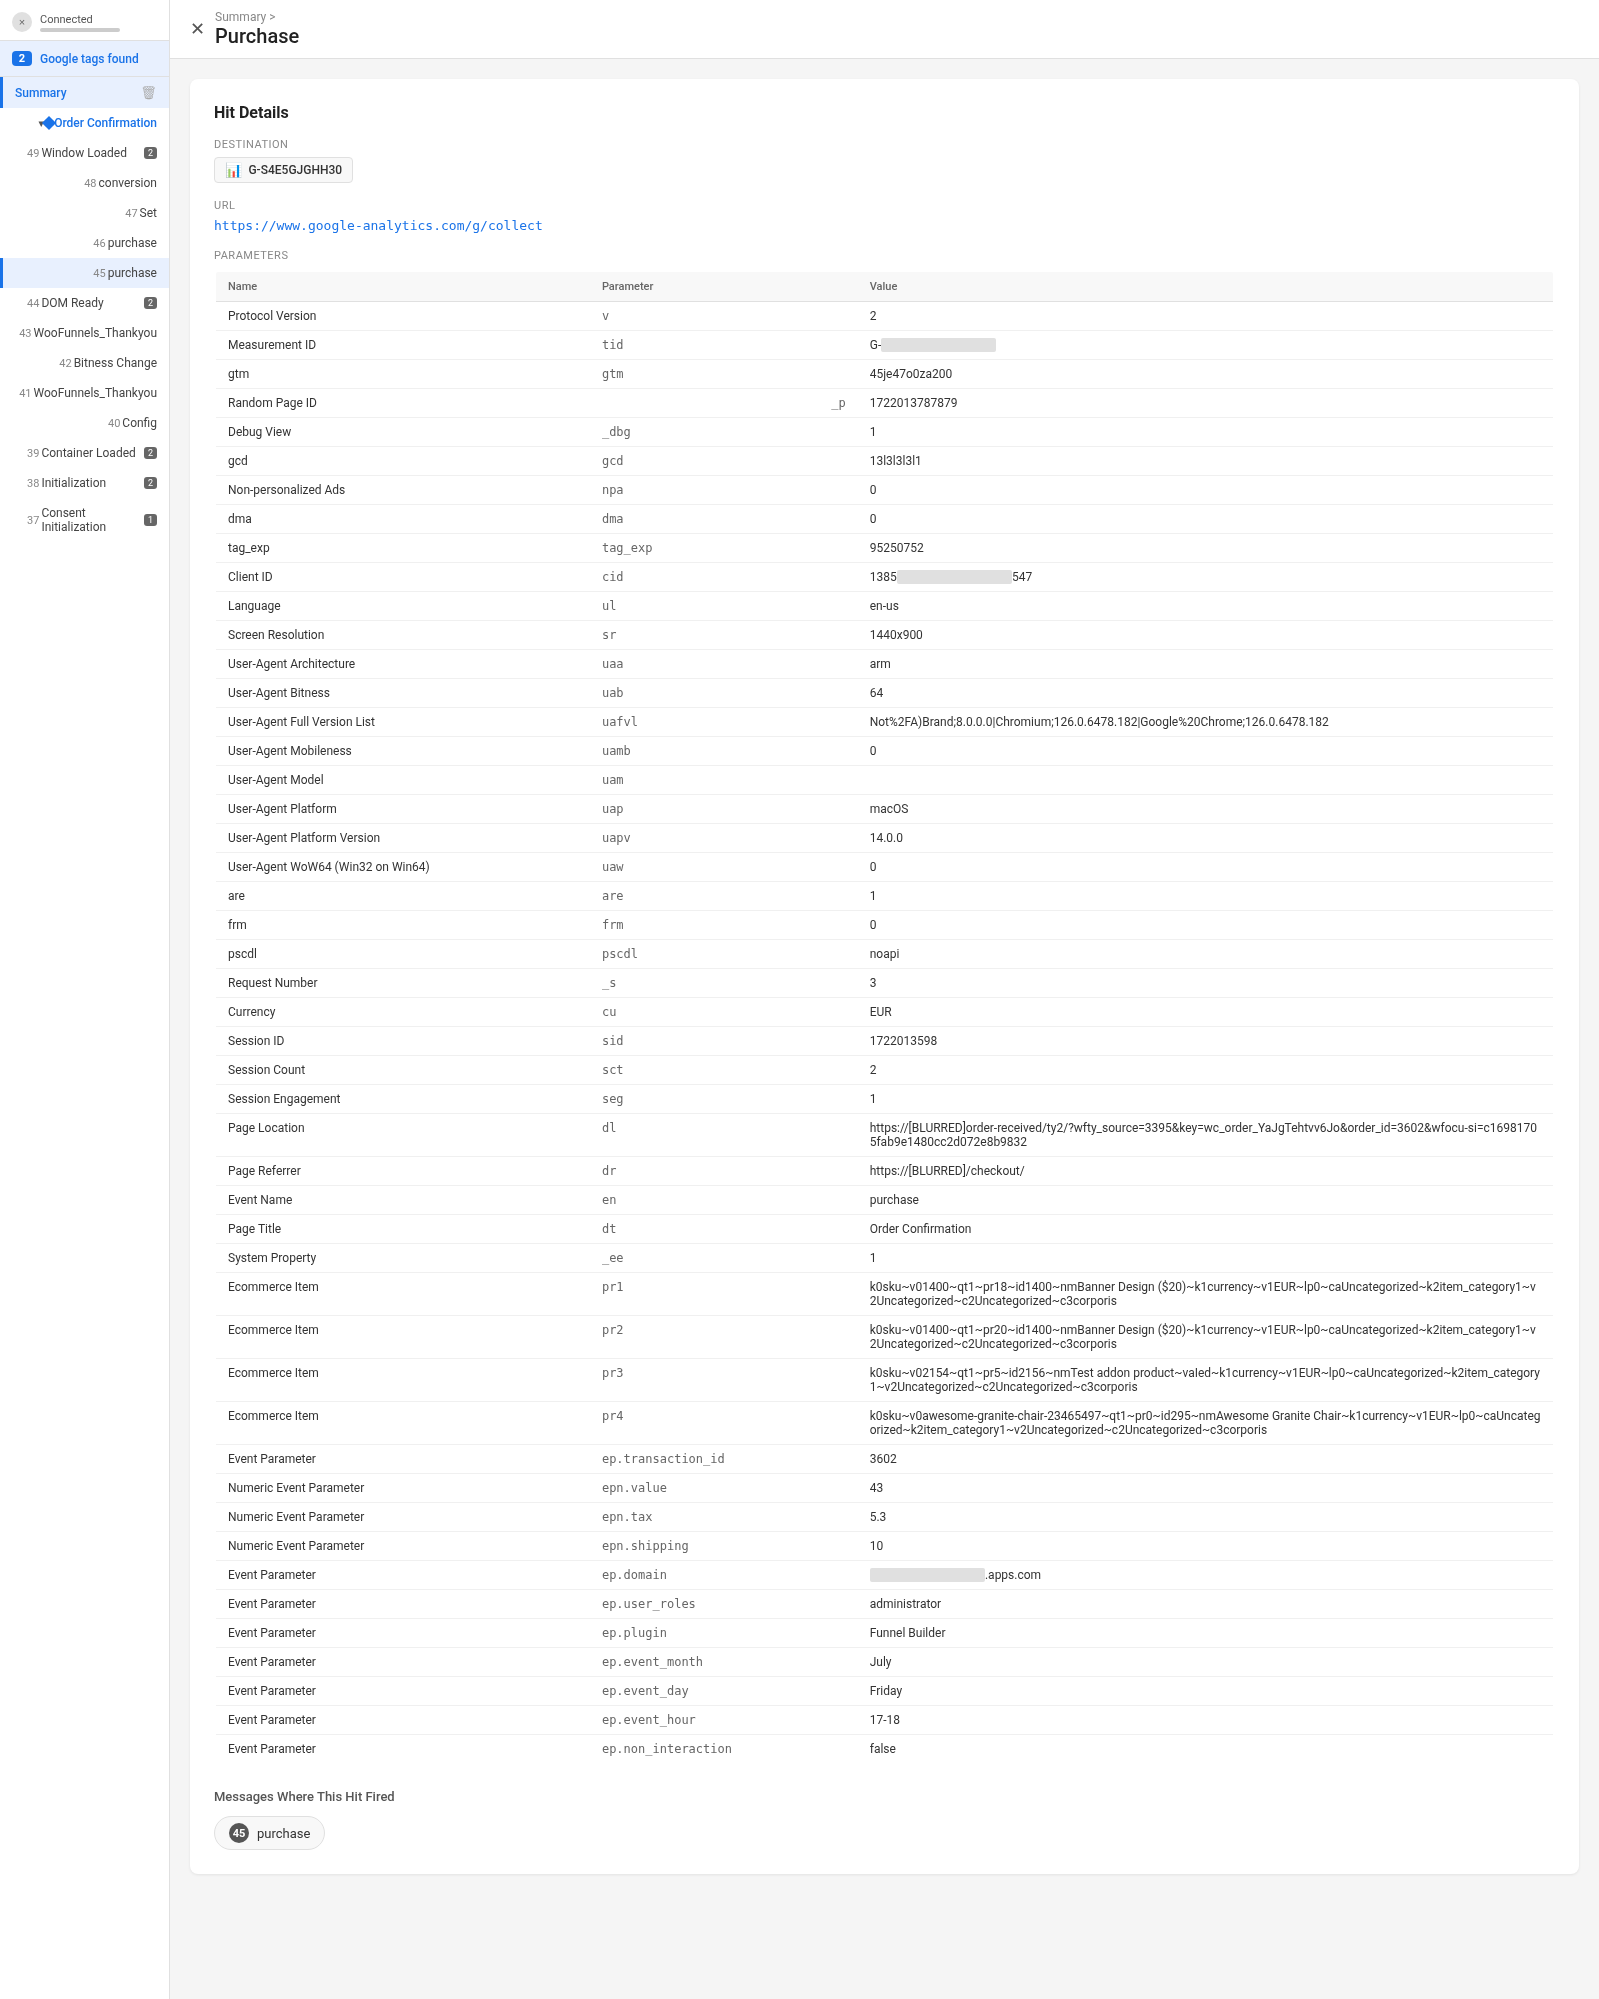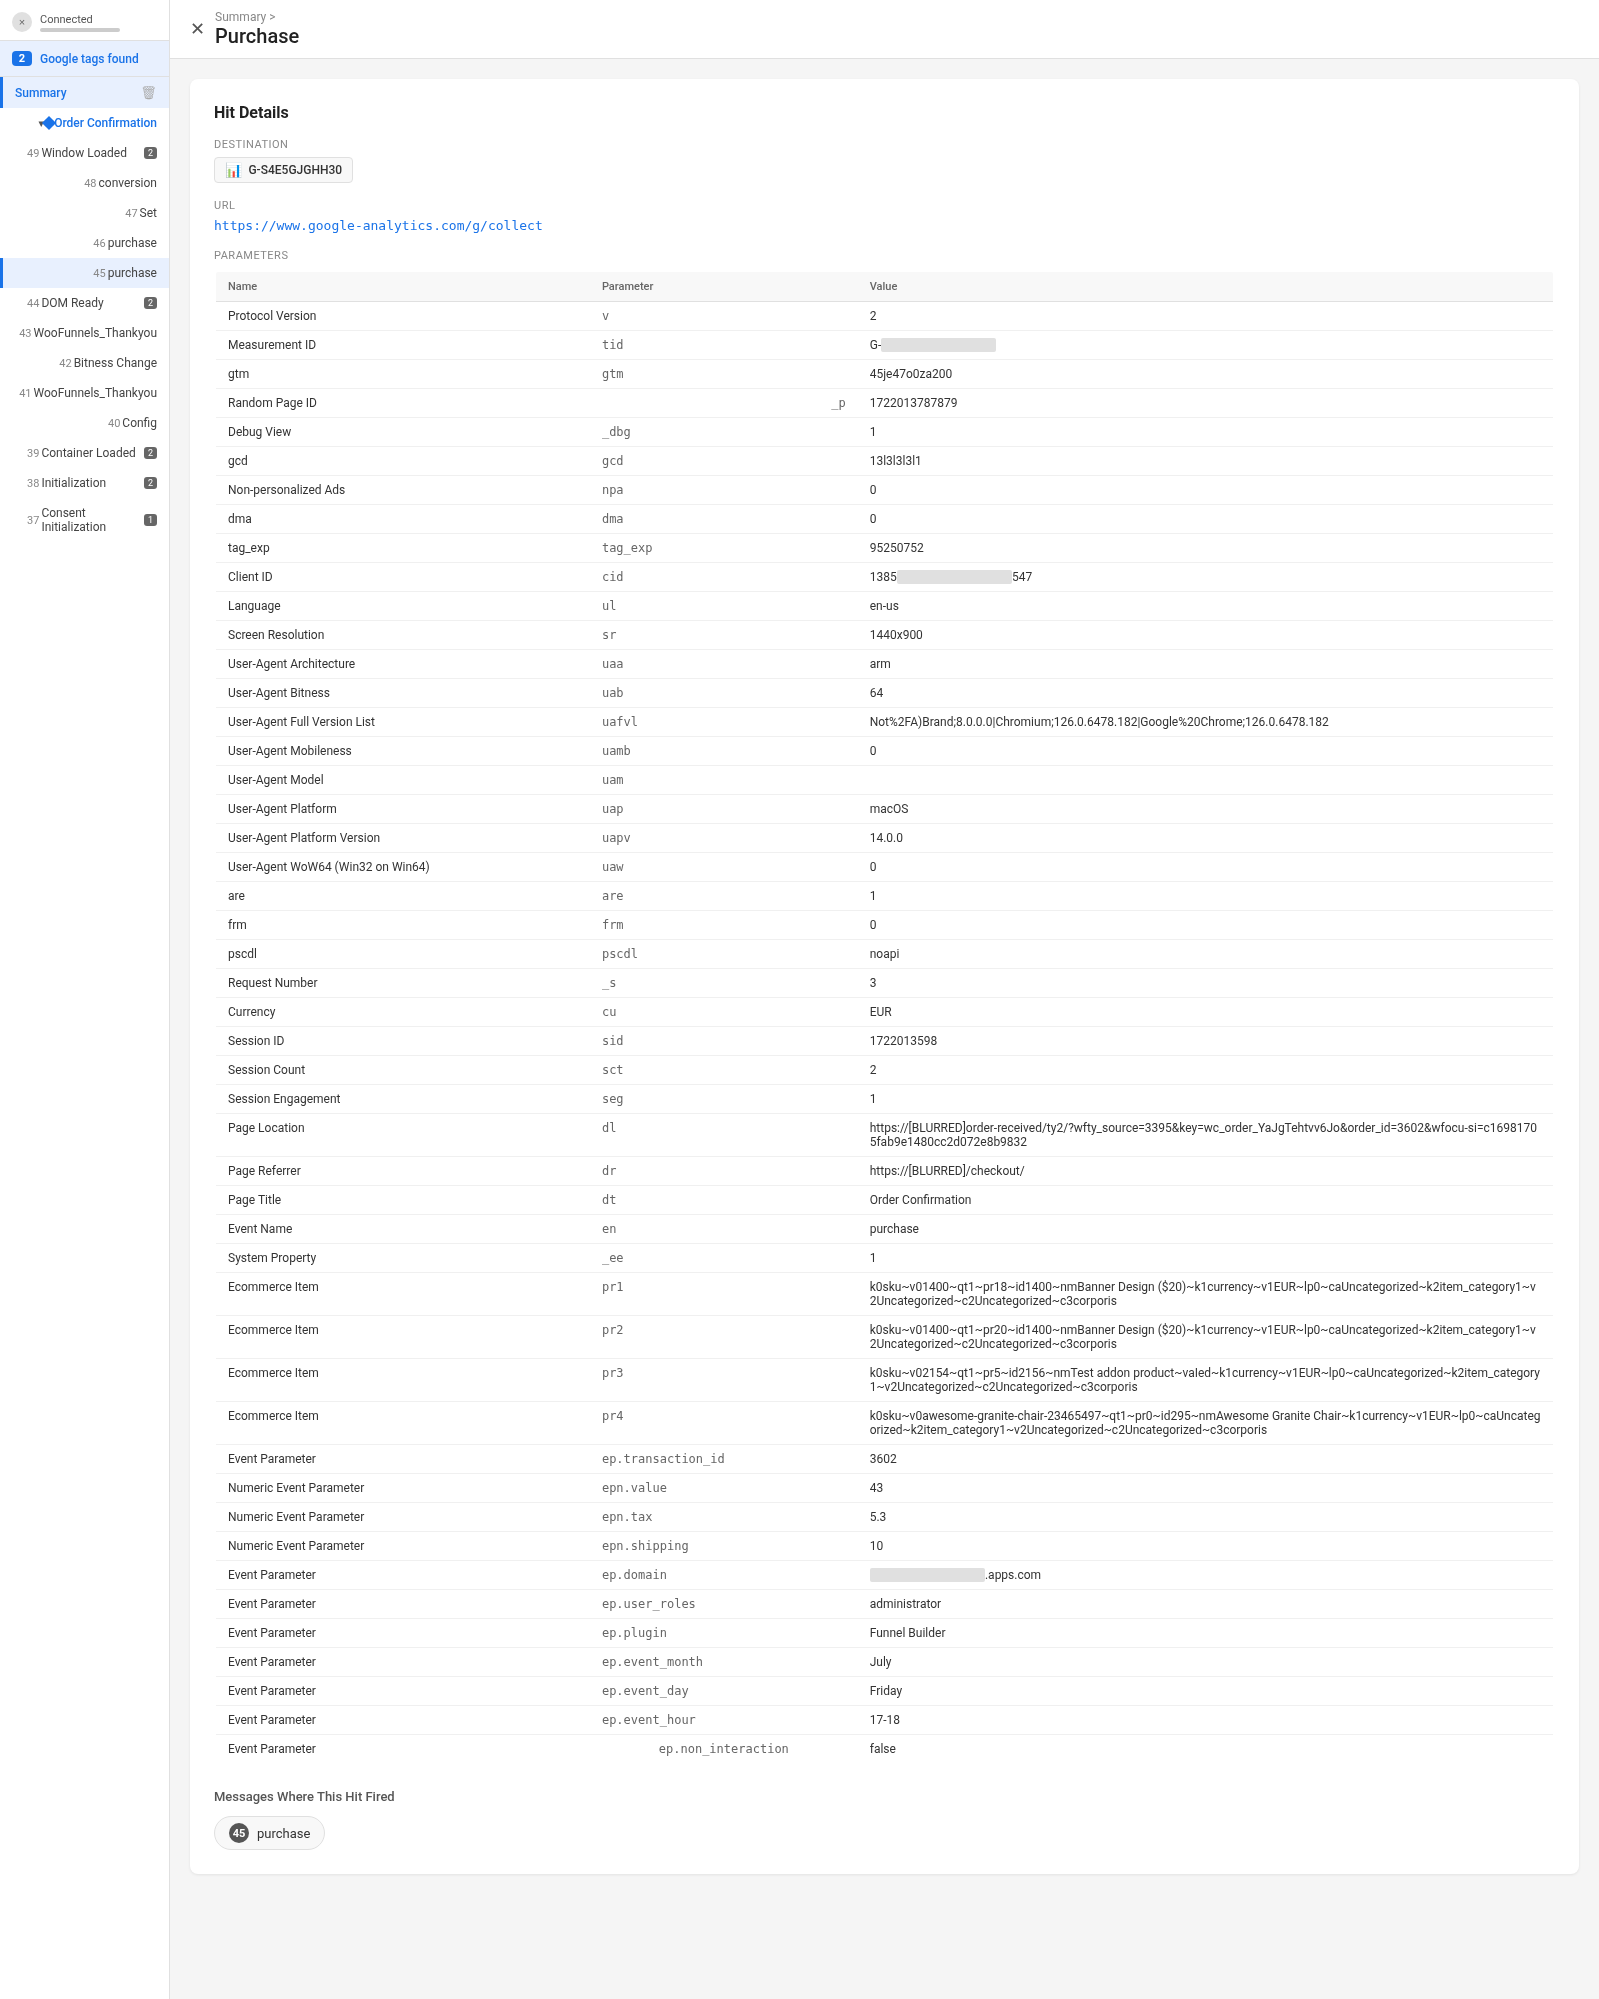--- a/index.html
+++ b/index.html
@@ -551,30 +551,30 @@
       <td>Page Location</td>
       <td style="color:#666; font-family:monospace;">dl</td>
       <td style="word-break:break-all;"><span>https://[BLURRED]order-received/ty2/?wfty_source=3395&amp;key=wc_order_YaJgTehtvv6Jo&amp;order_id=3602&amp;wfocu-si=c16981705fab9e1480cc2d072e8b9832</span></td>
     </tr>
           <tr>
       <td>Page Referrer</td>
       <td style="color:#666; font-family:monospace;">dr</td>
       <td style="word-break:break-all;"><span>https://[BLURRED]/checkout/</span></td>
     </tr>
           <tr>
+      <td>Event Name</td>
+      <td style="color:#666; font-family:monospace;">en</td>
+      <td style="word-break:break-all;"><span>purchase</span></td>
+    </tr>
+          <tr>
       <td>Page Title</td>
       <td style="color:#666; font-family:monospace;">dt</td>
       <td style="word-break:break-all;"><span>Order Confirmation</span></td>
     </tr>
           <tr>
-      <td>Event Name</td>
-      <td style="color:#666; font-family:monospace;">en</td>
-      <td style="word-break:break-all;"><span>purchase</span></td>
-    </tr>
-          <tr>
       <td>System Property</td>
       <td style="color:#666; font-family:monospace;">_ee</td>
       <td style="word-break:break-all;"><span>1</span></td>
     </tr>
           <tr>
       <td>Ecommerce Item</td>
       <td style="color:#666; font-family:monospace;">pr1</td>
       <td style="word-break:break-all;"><span>k0sku~v01400~qt1~pr18~id1400~nmBanner Design ($20)~k1currency~v1EUR~lp0~caUncategorized~k2item_category1~v2Uncategorized~c2Uncategorized~c3corporis</span></td>
     </tr>
           <tr>
@@ -637,21 +637,21 @@
       <td style="color:#666; font-family:monospace;">ep.event_day</td>
       <td style="word-break:break-all;"><span>Friday</span></td>
     </tr>
           <tr>
       <td>Event Parameter</td>
       <td style="color:#666; font-family:monospace;">ep.event_hour</td>
       <td style="word-break:break-all;"><span>17-18</span></td>
     </tr>
           <tr>
       <td>Event Parameter</td>
-      <td style="color:#666; font-family:monospace;text-align:center;">ep.non_interaction</td>
+      <td style="color:#666; font-family:monospace;">ep.non_interaction</td>
       <td style="word-break:break-all;"><span>false</span></td>
     </tr>
         </tbody>
     </table>
 
     
     <div class="messages-section">
       <div class="messages-title">Messages Where This Hit Fired</div>
       <div class="message-badge">
         <span class="message-badge-num">45</span>

